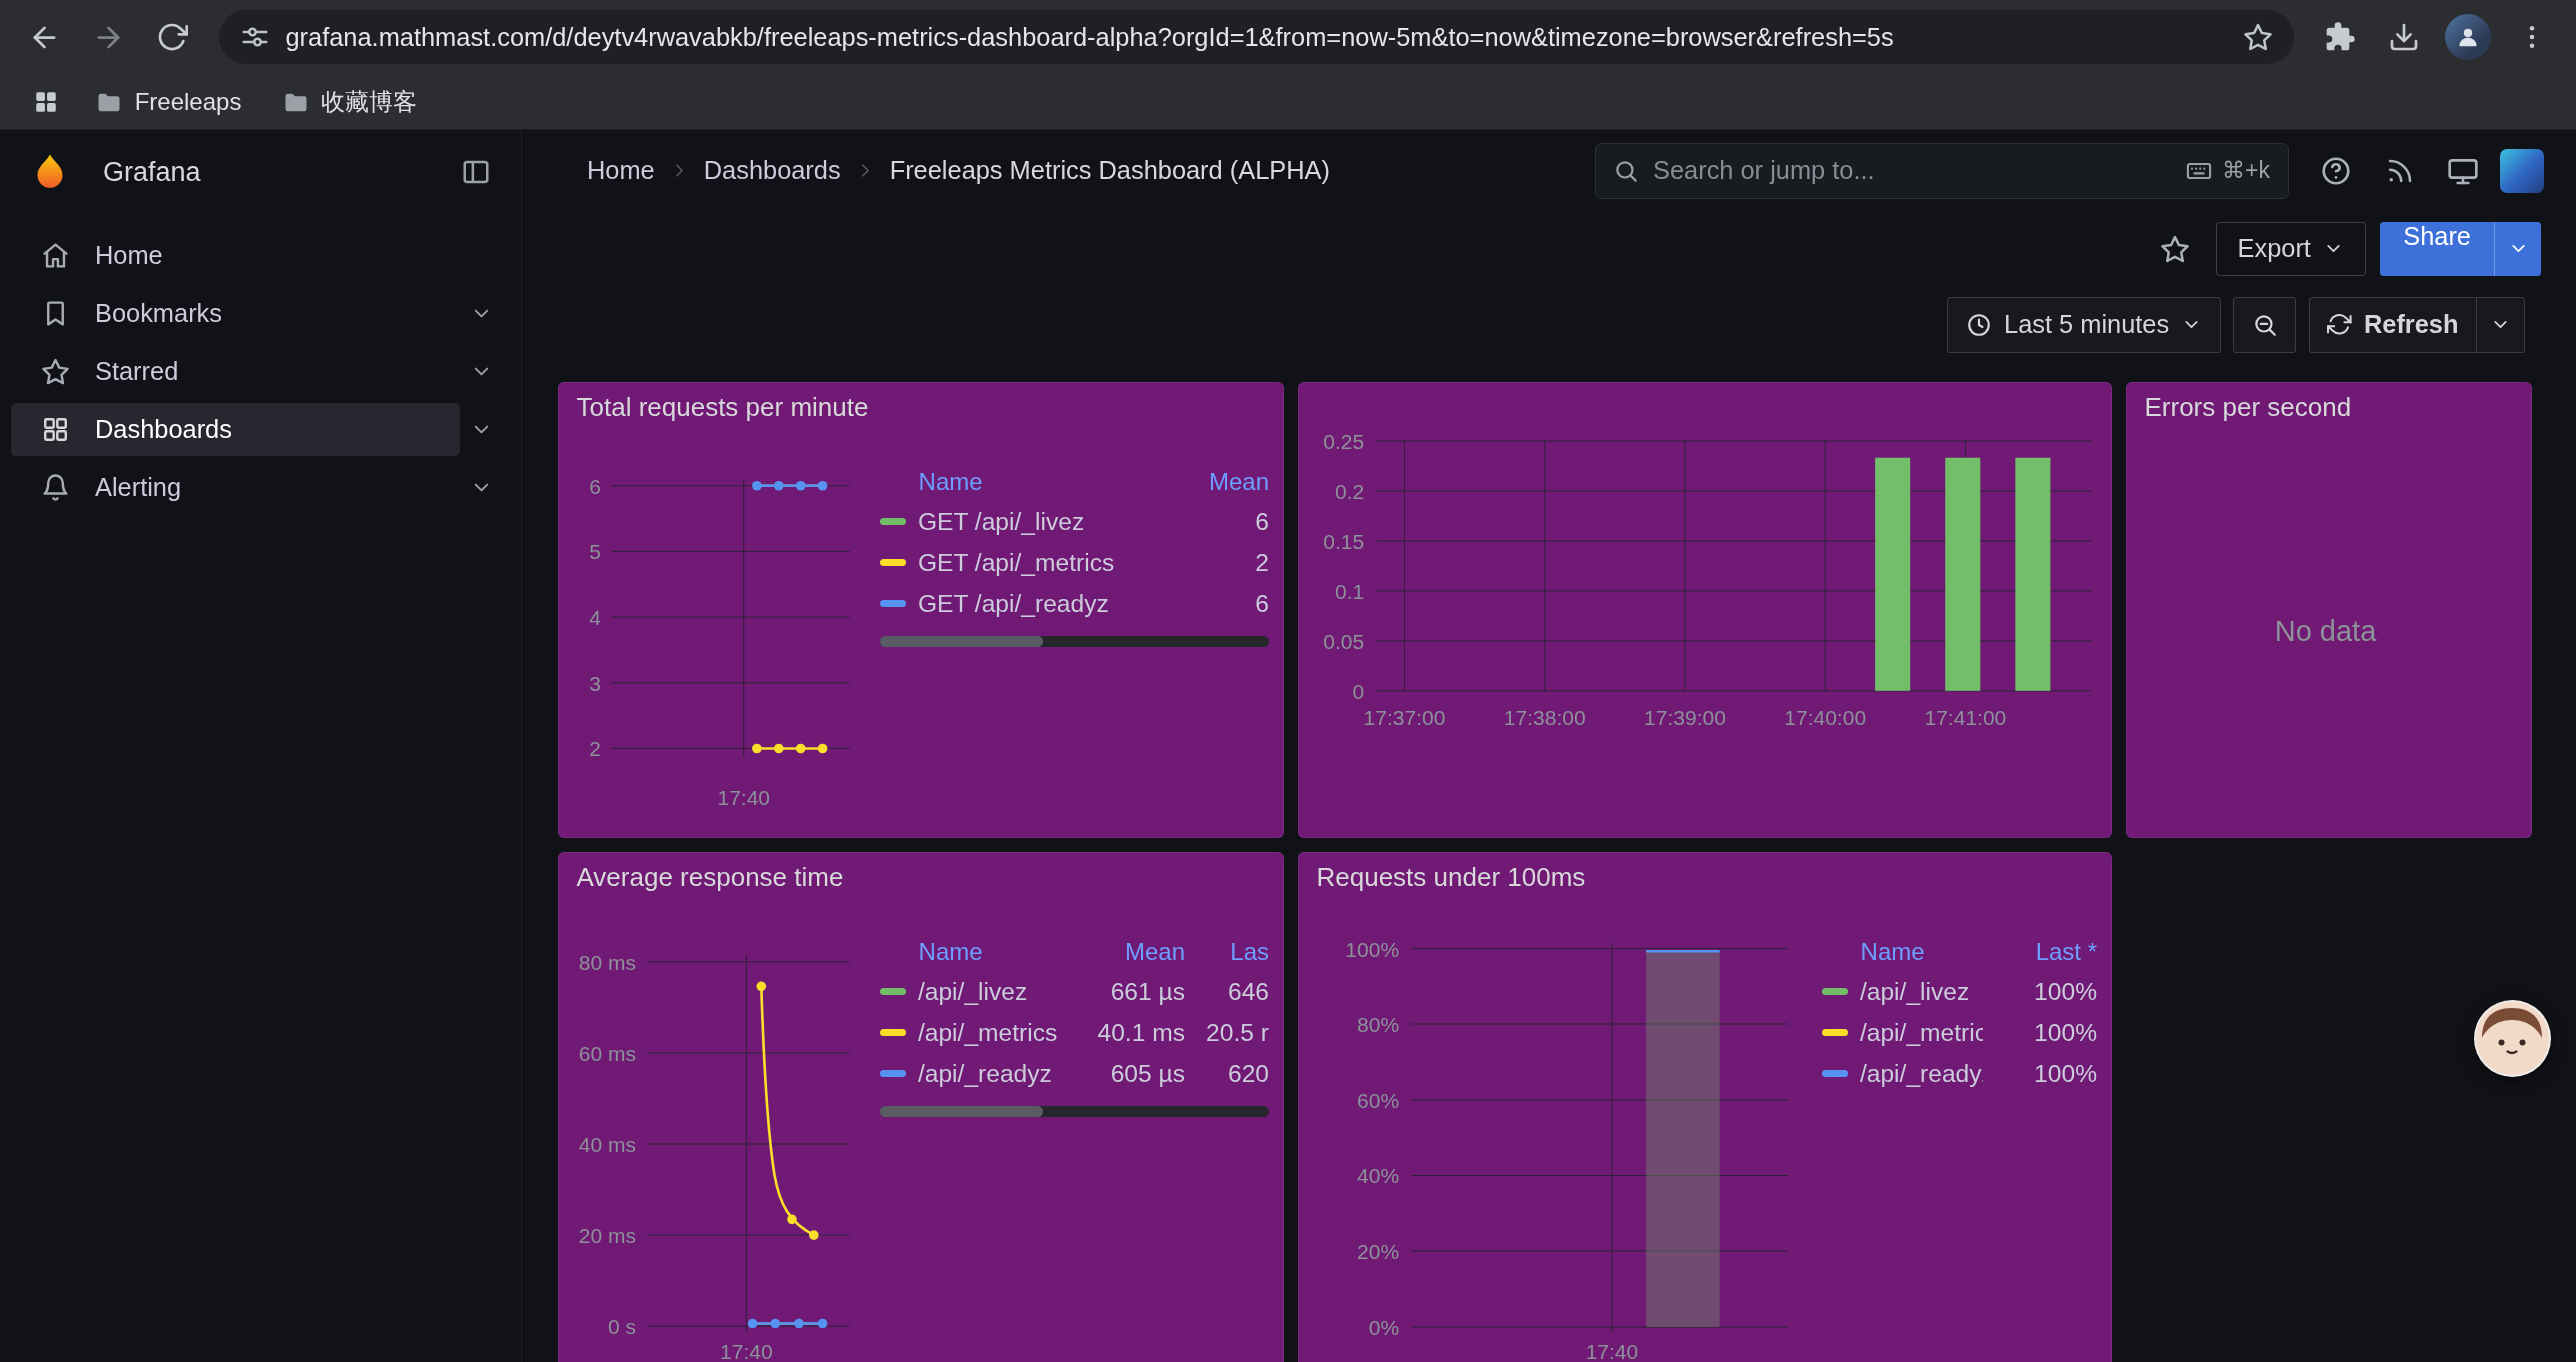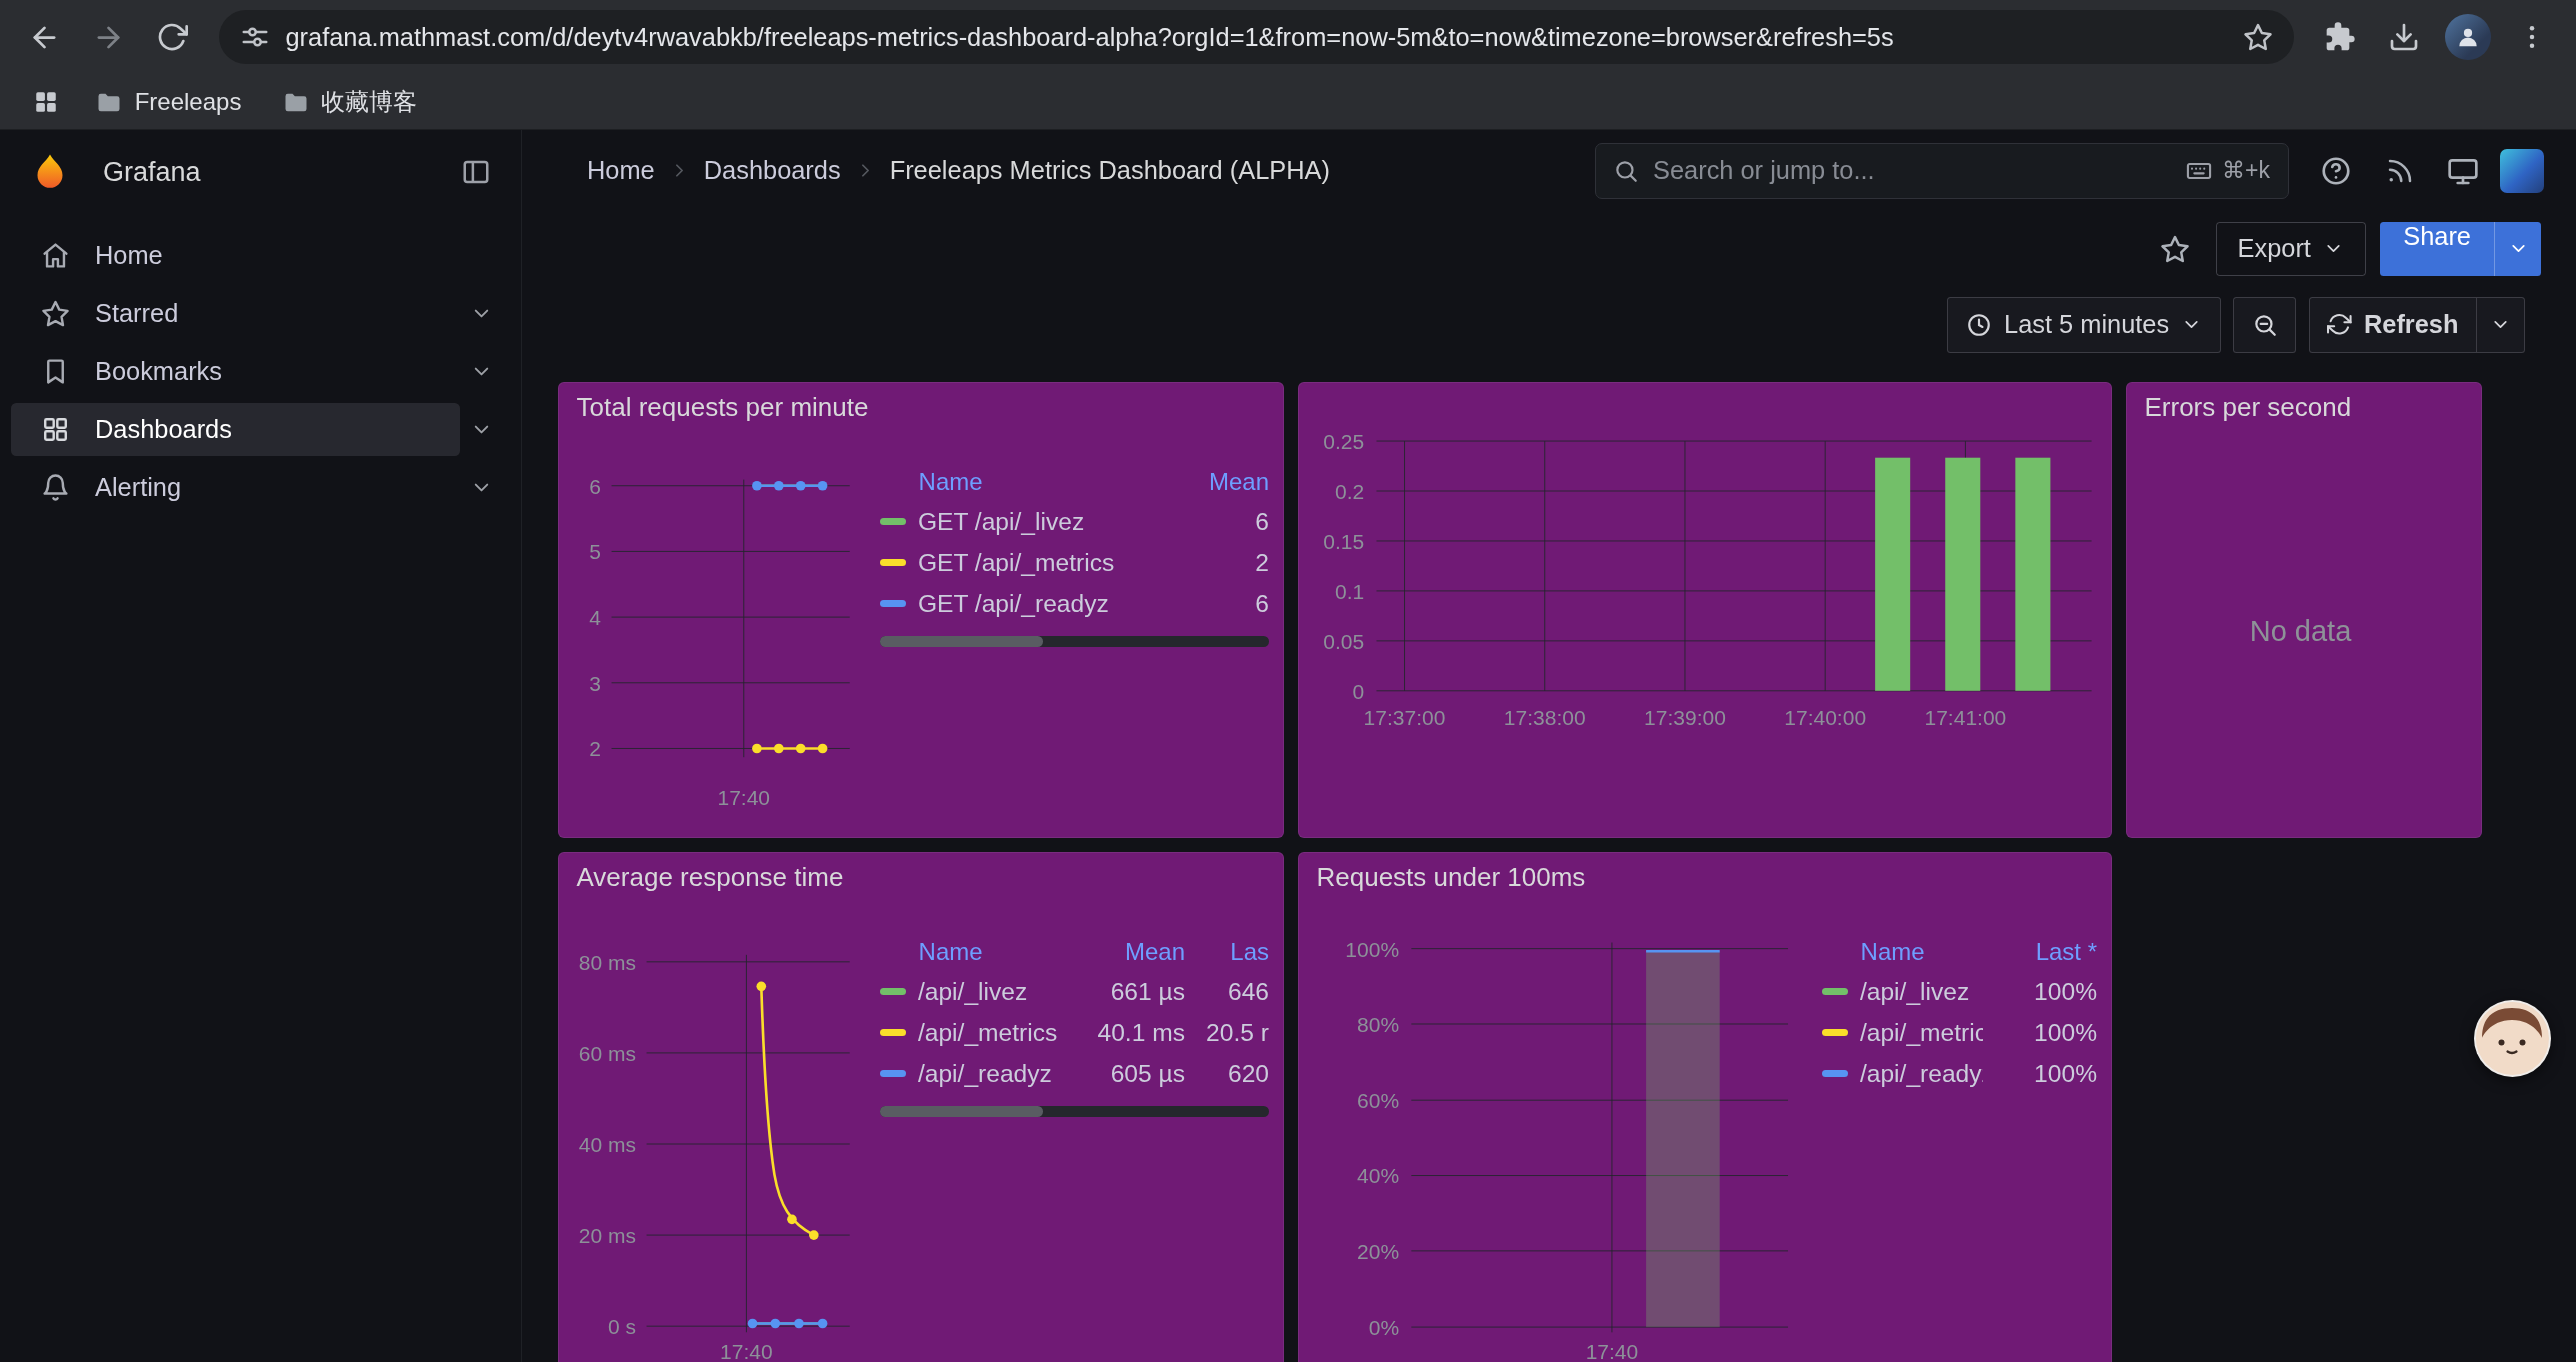--- a/index.html
+++ b/index.html
@@ -81,21 +81,21 @@
   .c-green { background:#73BF69; } .c-yellow { background:#FADE2A; } .c-blue { background:#5794F2; }
   .hscroll { height:10.5px; background:#25272c; border-radius:5.3px; margin-top:12.3px; position:relative; }
   .hthumb { position:absolute; left:0; top:0; height:10.5px; width:42%; background:#595c62; border-radius:5.3px; }
 
   .p2-wrap { display:flex; flex:1; }
   .p2-legend { display:flex; align-items:center; gap:23px; font-size:24px; color:#ccccdc; padding:7px 0 10.5px 84px; }
   .nodata { flex:1; display:flex; align-items:center; justify-content:center; color:#8e9298; font-size:29px; }
 
   #panel-total  { left:36px;   top:19px;  width:726px; height:456px; }
   #panel-rpm    { left:776px;  top:19px;  width:814px; height:456px; }
-  #panel-errors { left:1604px; top:19px;  width:356px; height:456px; }
+  #panel-errors { left:1604px; top:19px;  width:406px; height:456px; }
   #panel-avg    { left:36px;   top:489px; width:726px; height:526px; }
   #panel-under  { left:776px;  top:489px; width:814px; height:526px; }
 
   .assistant { position:absolute; left:2474px; top:1000px; width:77px; height:77px; border-radius:50%; border:2.6px solid rgba(240,240,240,0.85); overflow:hidden; background:#f1dbc8; box-shadow:0 3.5px 12.3px rgba(0,0,0,0.5); }
 </style>
 </head>
 <body>
 
 <header class="chrome-toolbar">
   <button class="cbtn">
@@ -221,37 +221,37 @@
             <svg width="29" height="29" viewBox="0 0 24 24" fill="none" stroke="currentColor" stroke-width="2" stroke-linecap="round" stroke-linejoin="round">
               <path d="M3 10.5L12 3l9 7.5"></path>
               <path d="M5 9.5V21h5v-6h4v6h5V9.5"></path>
             </svg>
           </span>
         <span>Home</span>
       </div>
       <div class="nav-item">
         <span class="nav-ic">
             <svg width="29" height="29" viewBox="0 0 24 24" fill="none" stroke="currentColor" stroke-width="2" stroke-linejoin="round">
-              <path d="M12 2.5l3.1 6.3 6.9 1-5 4.9 1.2 6.9-6.2-3.3-6.2 3.3L7 14.7l-5-4.9 6.9-1z"></path>
-            </svg>
-          </span>
-        <span>Starred</span>
+              <path d="M7 3h10a1 1 0 0 1 1 1v17l-6-4-6 4V4a1 1 0 0 1 1-1z"></path>
+            </svg>
+          </span>
+        <span>Bookmarks</span>
         <span class="chev">
             <svg width="23" height="23" viewBox="0 0 24 24" fill="none" stroke="currentColor" stroke-width="2" stroke-linecap="round" stroke-linejoin="round">
               <path d="M6 9l6 6 6-6"></path>
             </svg>
           </span>
       </div>
       <div class="nav-item">
         <span class="nav-ic">
             <svg width="29" height="29" viewBox="0 0 24 24" fill="none" stroke="currentColor" stroke-width="2" stroke-linejoin="round">
-              <path d="M7 3h10a1 1 0 0 1 1 1v17l-6-4-6 4V4a1 1 0 0 1 1-1z"></path>
-            </svg>
-          </span>
-        <span>Bookmarks</span>
+              <path d="M12 2.5l3.1 6.3 6.9 1-5 4.9 1.2 6.9-6.2-3.3-6.2 3.3L7 14.7l-5-4.9 6.9-1z"></path>
+            </svg>
+          </span>
+        <span>Starred</span>
         <span class="chev">
             <svg width="23" height="23" viewBox="0 0 24 24" fill="none" stroke="currentColor" stroke-width="2" stroke-linecap="round" stroke-linejoin="round">
               <path d="M6 9l6 6 6-6"></path>
             </svg>
           </span>
       </div>
       <div class="nav-item active">
         <span class="nav-ic">
             <svg width="29" height="29" viewBox="0 0 24 24" fill="none" stroke="currentColor" stroke-width="2" stroke-linejoin="round">
               <rect x="3.5" y="3.5" width="7" height="7" rx="1"></rect>

